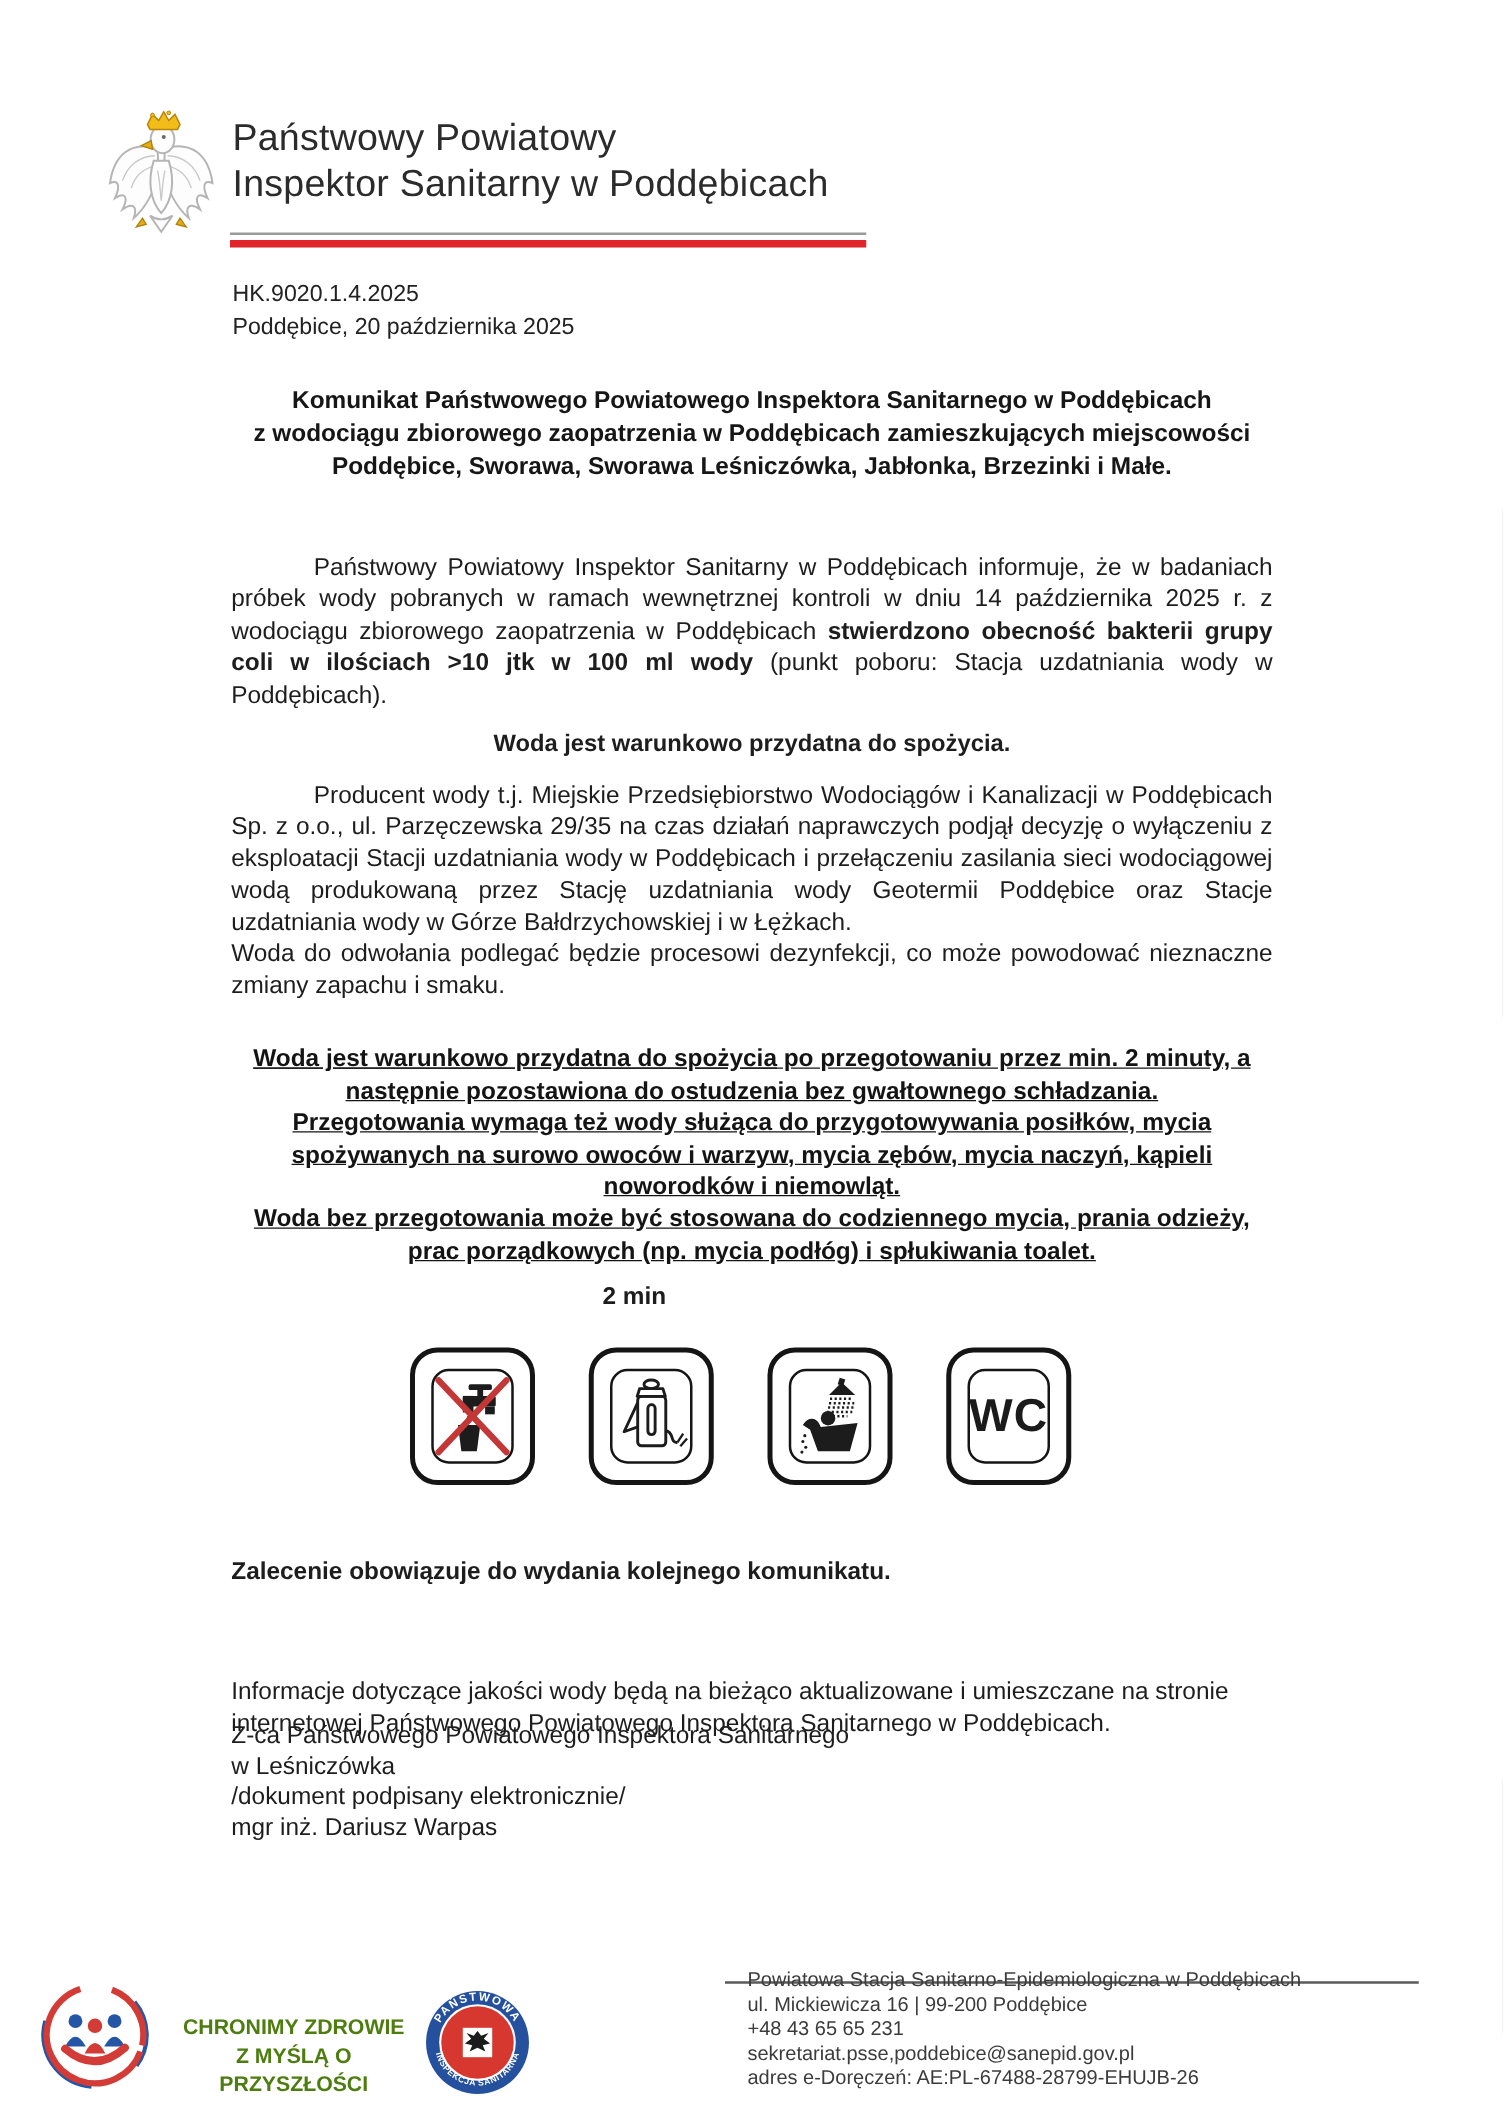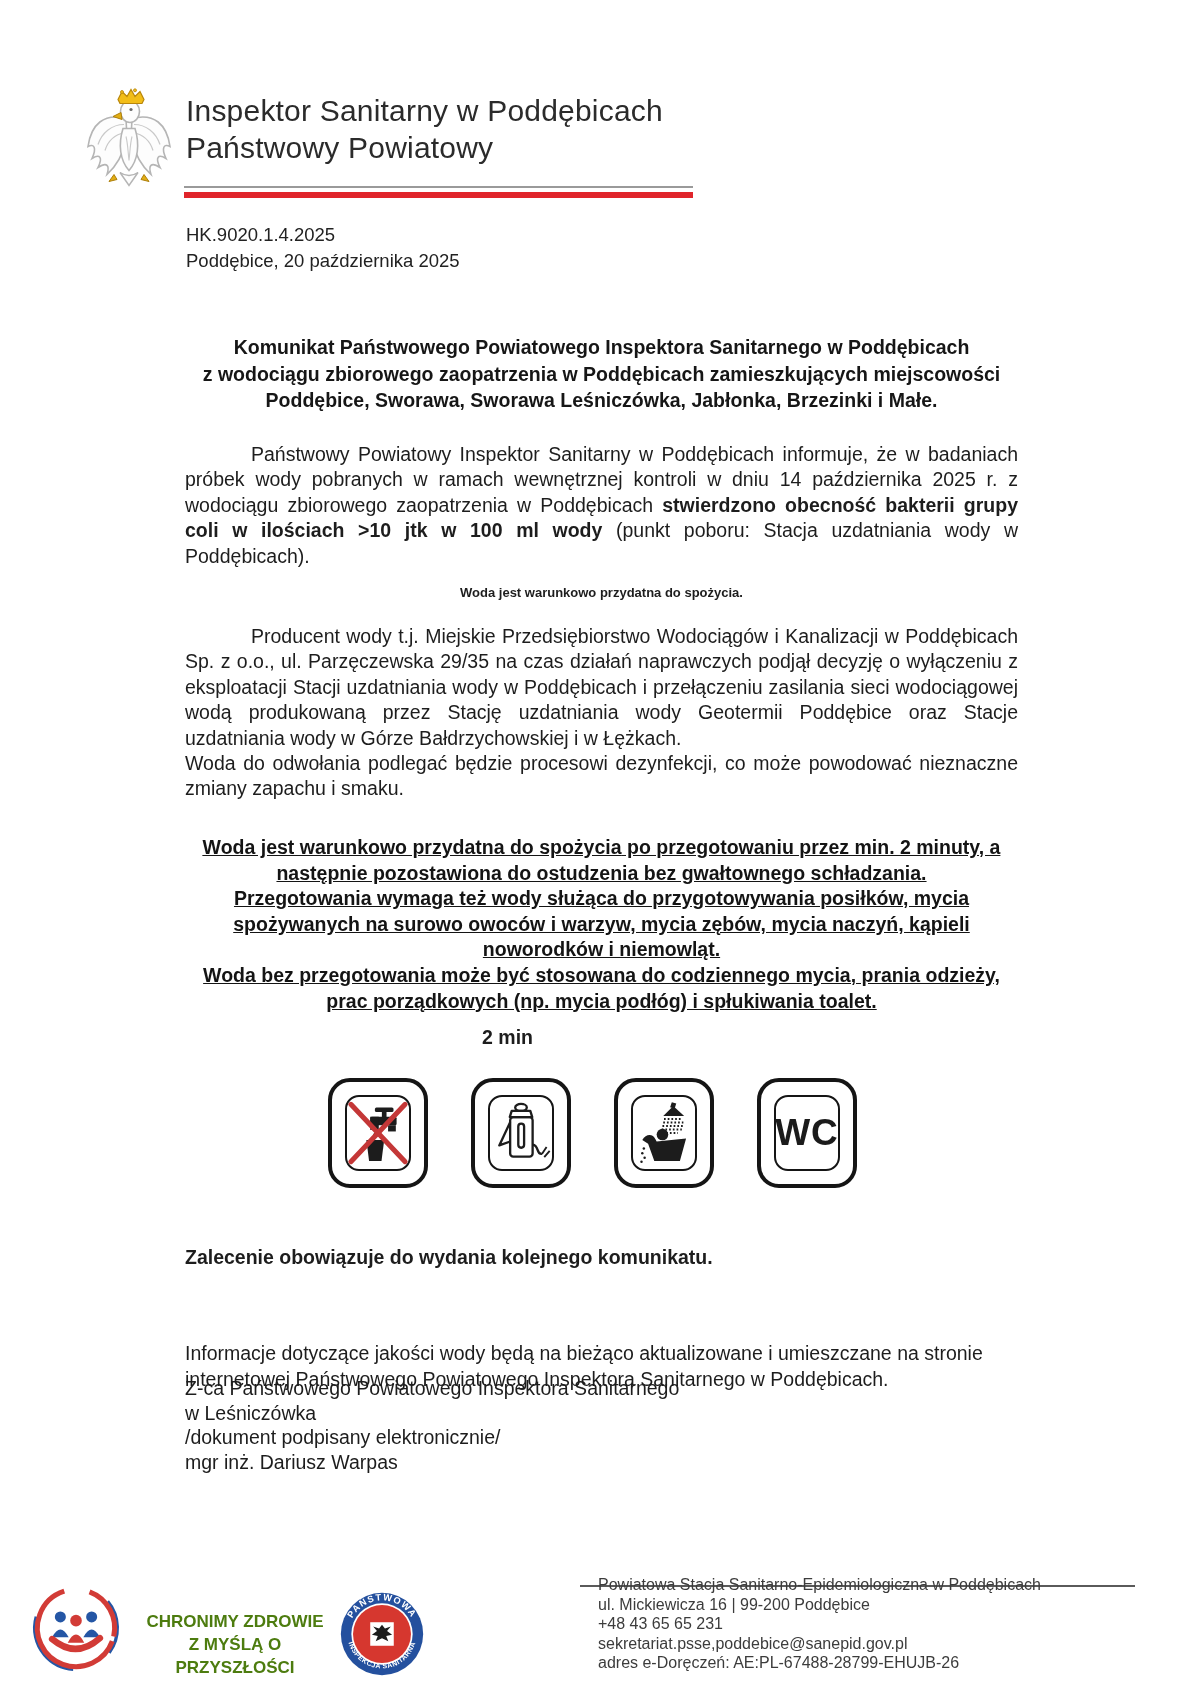--- a/index.html
+++ b/index.html
@@ -9,25 +9,25 @@
     font-family:"Liberation Sans","DejaVu Sans",sans-serif;
     color:#1d1d1d;
   }
   .abs{position:absolute;}
   
   .org-title{font-size:30px; line-height:37px; color:#2b2b2b; letter-spacing:.2px;}
   .rule-gray{height:2px; background:#9a9a9a;}
   .rule-red{height:6px; background:#e0252b;}
   .ref{font-size:18.5px; line-height:26px; color:#222;}
   
-  .doc-title{width:833px; text-align:center; font-weight:700; font-size:19.5px; line-height:26.5px; color:#161616;margin-top:27px;}
+  .doc-title{width:833px; text-align:center; font-weight:700; font-size:19.5px; line-height:26.5px; color:#161616;}
   .para{width:833px; text-align:justify; font-size:19.5px; line-height:25.4px;}
   .para p{margin:0;}
   .indent{text-indent:66px;}
-  .center-bold{width:833px; text-align:center; font-weight:700; font-size:13px;}
+  .center-bold{width:833px; text-align:center; font-weight:700; font-size:19px;}
   .boil{width:833px; text-align:center; font-weight:700; font-size:19.5px; line-height:25.6px; color:#141414;text-decoration:underline;}
   .boil p{margin:0;}
   .u{text-decoration:underline;}
   .b{font-weight:700;}
   .label-2min{width:115px; text-align:center; font-weight:700; font-size:19.5px;}
   
   .icon-row{display:flex; gap:43px;}
   .sign{width:100px; height:110px; border:4px solid #151515; border-radius:22px; background:#fff; padding:13px; box-sizing:border-box;}
   .sign-inner{width:100%; height:100%; border:2px solid #151515; border-radius:14px; box-sizing:border-box;
               display:flex; align-items:center; justify-content:center;}
@@ -65,22 +65,22 @@
     <ellipse cx="46" cy="23" rx="9.5" ry="11" fill="#fdfdfd" stroke="#b5b5b5" stroke-width="1.6"></ellipse>
     <path d="M37 24 l-8 4 l9 3 z" fill="#e3ae14" stroke="#ad7f0b" stroke-width="1"></path>
     <circle cx="47" cy="21" r="1.6" fill="#6a6a6a"></circle>
 
     <path d="M34 11 l4 -8 l5 5 l4 -7 l4 7 l5 -5 l4 8 l-2 4 h-22 z" fill="#f2bd18" stroke="#b8860b" stroke-width="1.2"></path>
     <circle cx="38" cy="3.5" r="1.5" fill="#f2bd18" stroke="#b8860b" stroke-width=".8"></circle>
     <circle cx="51" cy="1.8" r="1.5" fill="#f2bd18" stroke="#b8860b" stroke-width=".8"></circle>
   </svg>
 
   <div class="abs org-title" style="left:186px; top:92px;">
+    <div>Państwowy Powiatowy</div>
     <div>Inspektor Sanitarny w Poddębicach</div>
-    <div>Państwowy Powiatowy</div>
   </div>
 
   <div class="abs rule-gray" style="left:184px; top:186px; width:509px;"></div>
   <div class="abs rule-red" style="left:184px; top:192px; width:509px;"></div>
 
   <div class="abs ref" style="left:186px; top:222px;">
     <div>HK.9020.1.4.2025</div>
     <div>Poddębice, 20 października 2025</div>
   </div>
 

